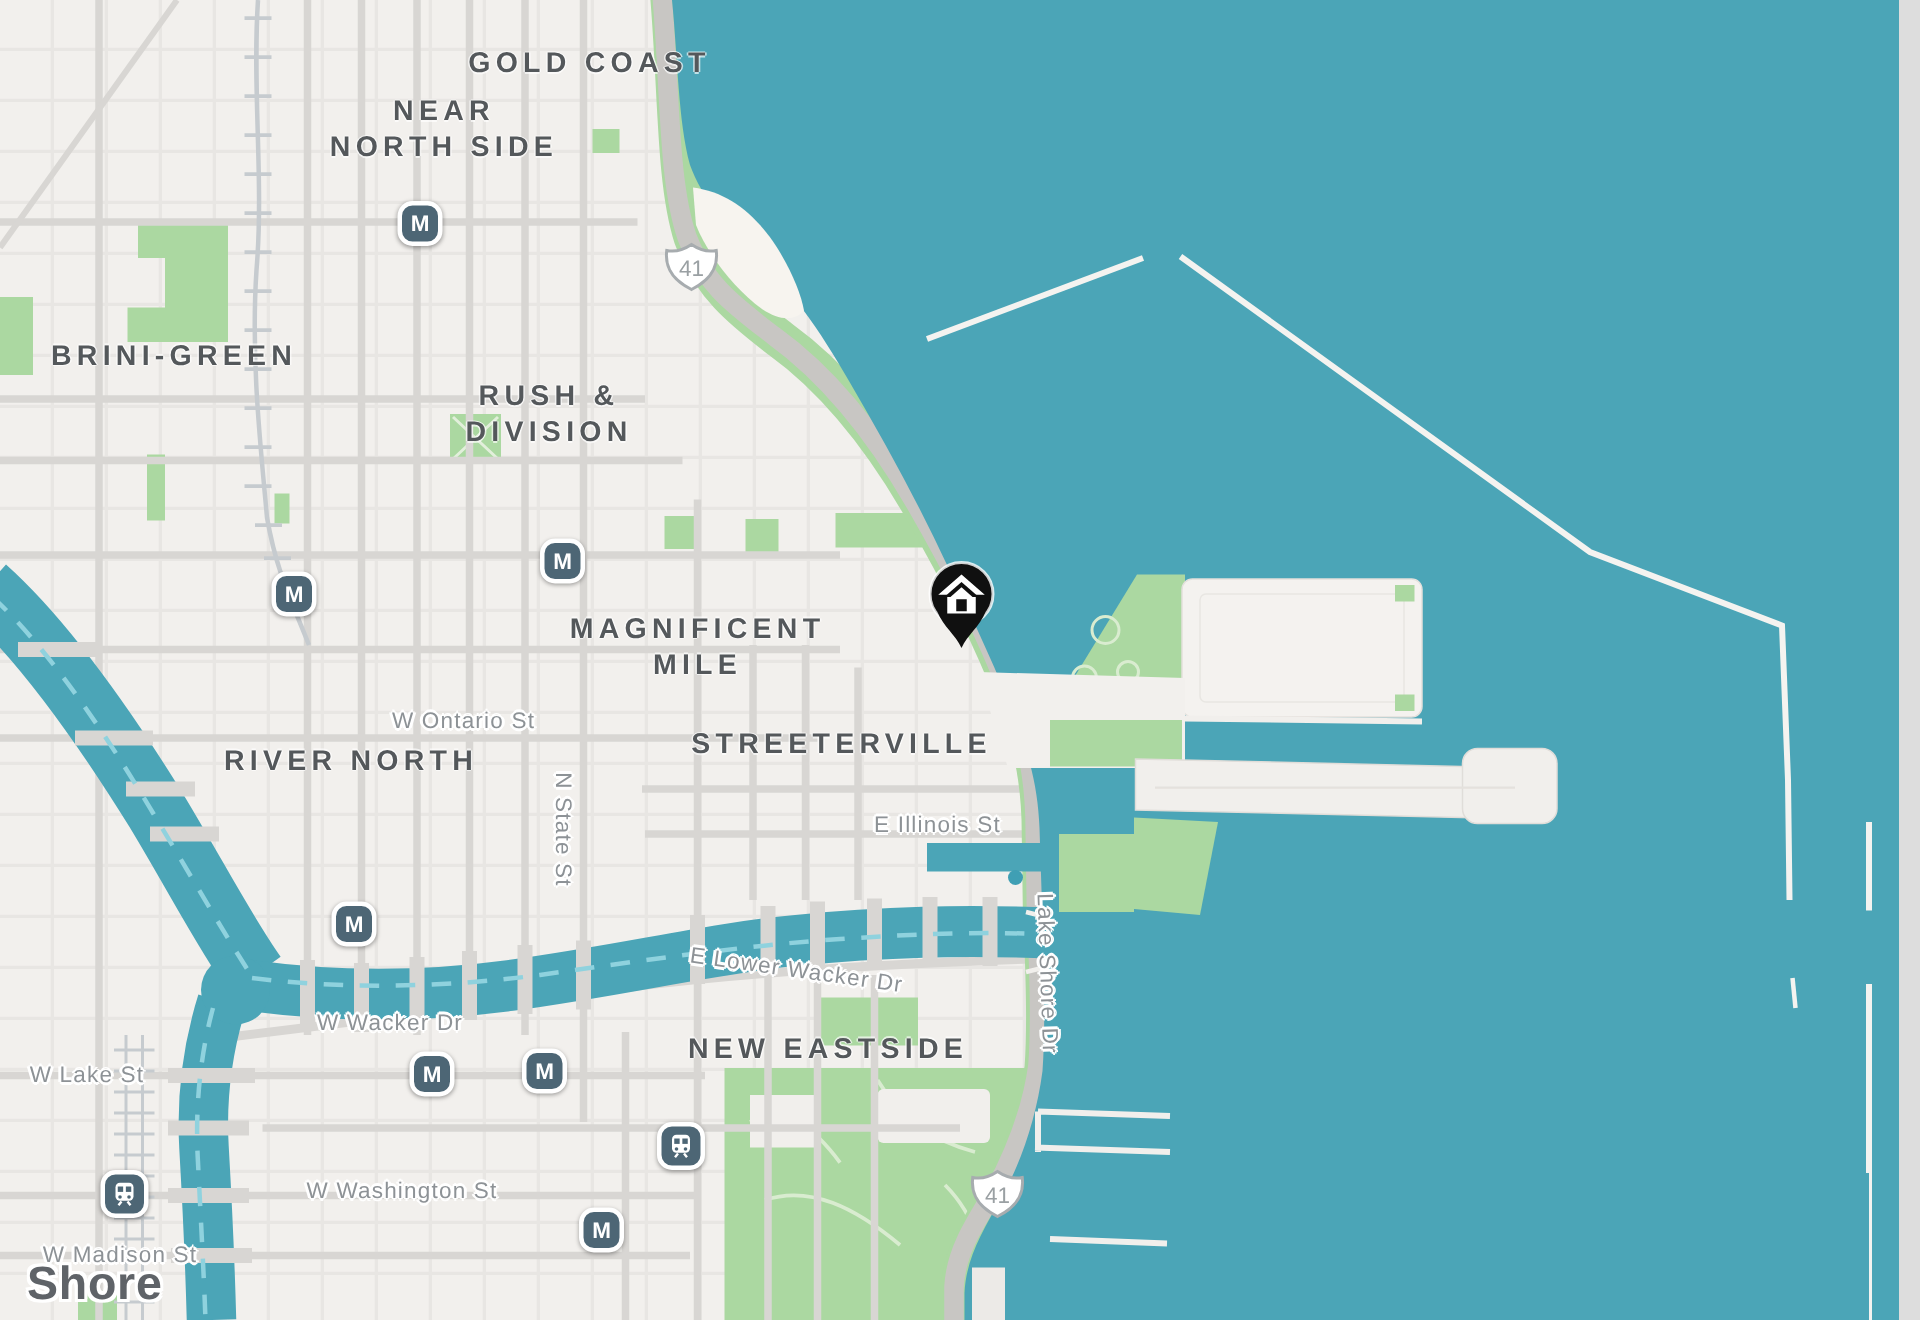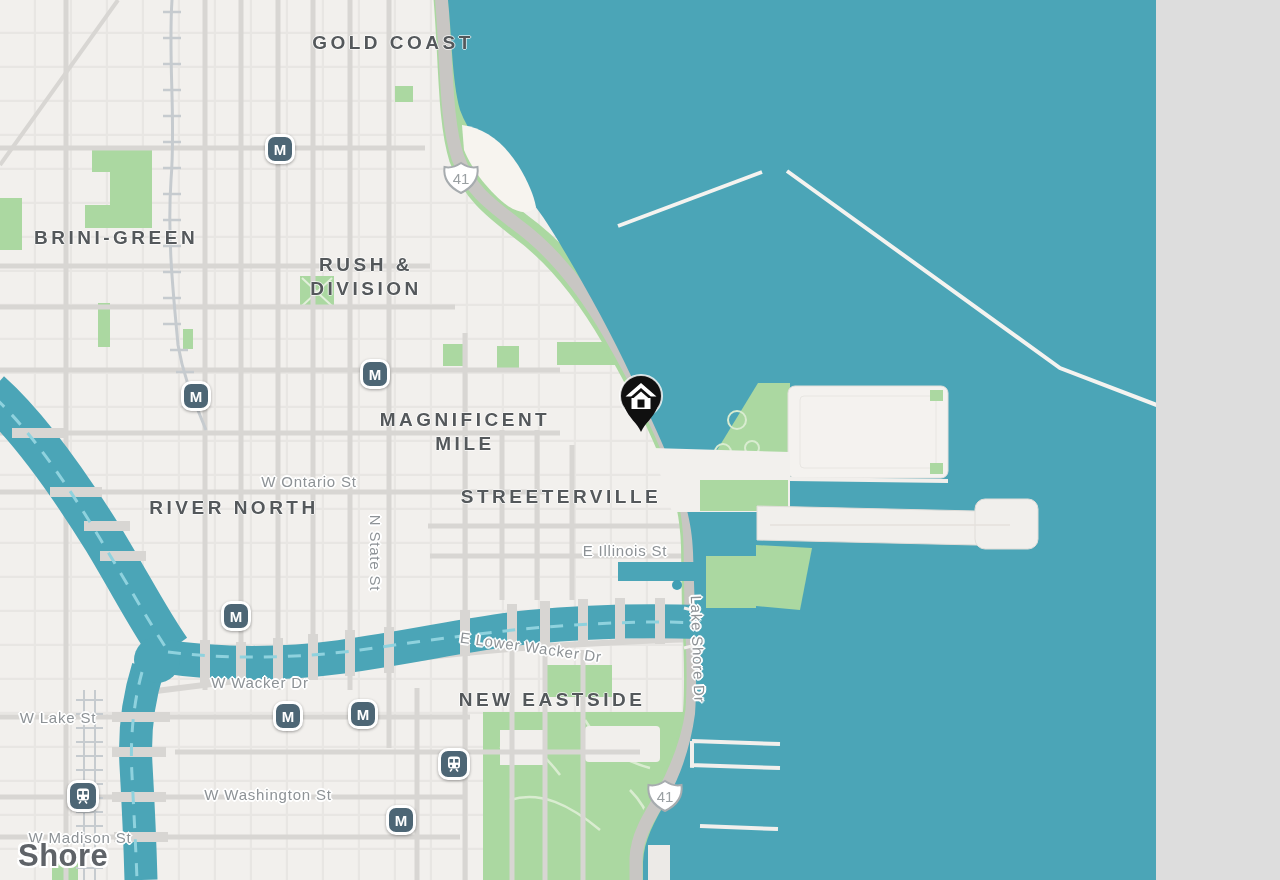--- a/index.html
+++ b/index.html
@@ -3,22 +3,22 @@
 <meta charset="utf-8">
 <style>
   :root{
     --water:#4ba5b7; --land:#f2f0ed; --park:#abd8a1; --park-line:#d9ecd0;
     --road:#d8d6d3; --road-major:#c8c6c3; --grid:#e6e4e1; --pier:#f1efec;
     --transit:#4d6675; --label-dark:#54585b; --label-street:#8d9296;
     --river-dash:#8fd2de; --sand:#f7f4ef; --marker:#101010;
     --logo:#5f6368; --attr-text:#3c4043;
   }
   html,body{margin:0;padding:0;background:#ddd;}
-  #stage{position:relative;width:1156px;height:880px;overflow:hidden;
-         font-family:"Liberation Sans",sans-serif;background:var(--land);}
+  #stage{position:relative;width:1252px;height:880px;overflow:hidden;
+         font-family:"Liberation Sans",sans-serif;background:var(--land);padding-left:14px;}
   #basemap{position:absolute;left:0;top:0;}
   .land{fill:var(--land)} .water{fill:var(--water)}
   .pier{fill:var(--pier)}
   
   .nlabel{position:absolute;transform:translate(-50%,-50%);color:var(--label-dark);
     font-weight:bold;font-size:19px;letter-spacing:3.5px;line-height:24px;
     text-align:center;white-space:nowrap;
     text-shadow:0 1px 0 rgba(255,255,255,.65),0 -1px 0 rgba(255,255,255,.65),
       1px 0 0 rgba(255,255,255,.65),-1px 0 0 rgba(255,255,255,.65);}
   .nlabel.left{transform:translate(0,-50%);text-align:left;margin-left:32px;}
@@ -176,20 +176,24 @@
         <path stroke-width="3" d="M1195,652 L1197,672"></path>
         <path stroke-width="4" d="M1246,548 V607 M1246,656 V782"></path>
         <path stroke-width="2" d="M1247,782 V880"></path>
       </g>
     </g>
   </svg>
 
   <div class="nlabel" style="left:393px;top:43px">
     <div>GOLD COAST</div>
   </div>
+  <div class="nlabel" style="left:296px;top:87px">
+    <div>NEAR</div>
+    <div>NORTH SIDE</div>
+  </div>
   <div class="nlabel left" style="left:2px;top:238px">
     <div>BRINI-GREEN</div>
   </div>
   <div class="nlabel" style="left:465px;top:432px">
     <div>MAGNIFICENT</div>
     <div>MILE</div>
   </div>
   <div class="nlabel" style="left:366px;top:277px">
     <div>RUSH &amp;</div>
     <div>DIVISION</div>

